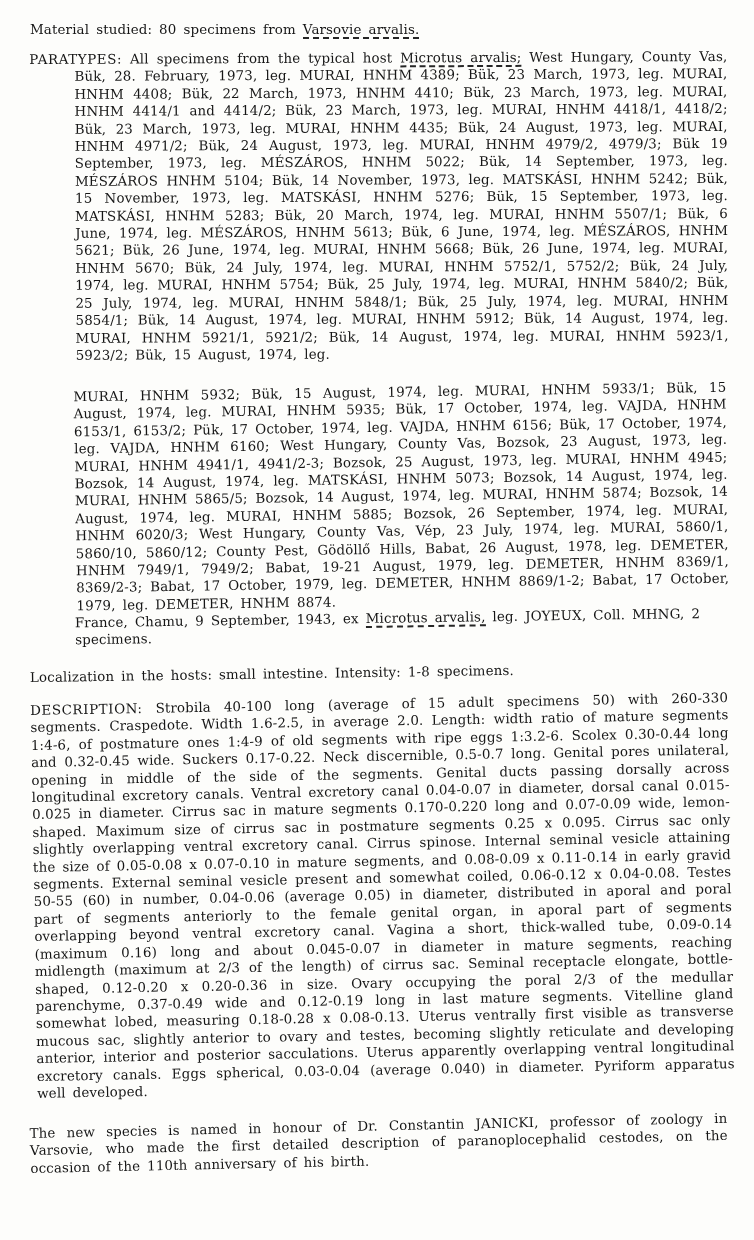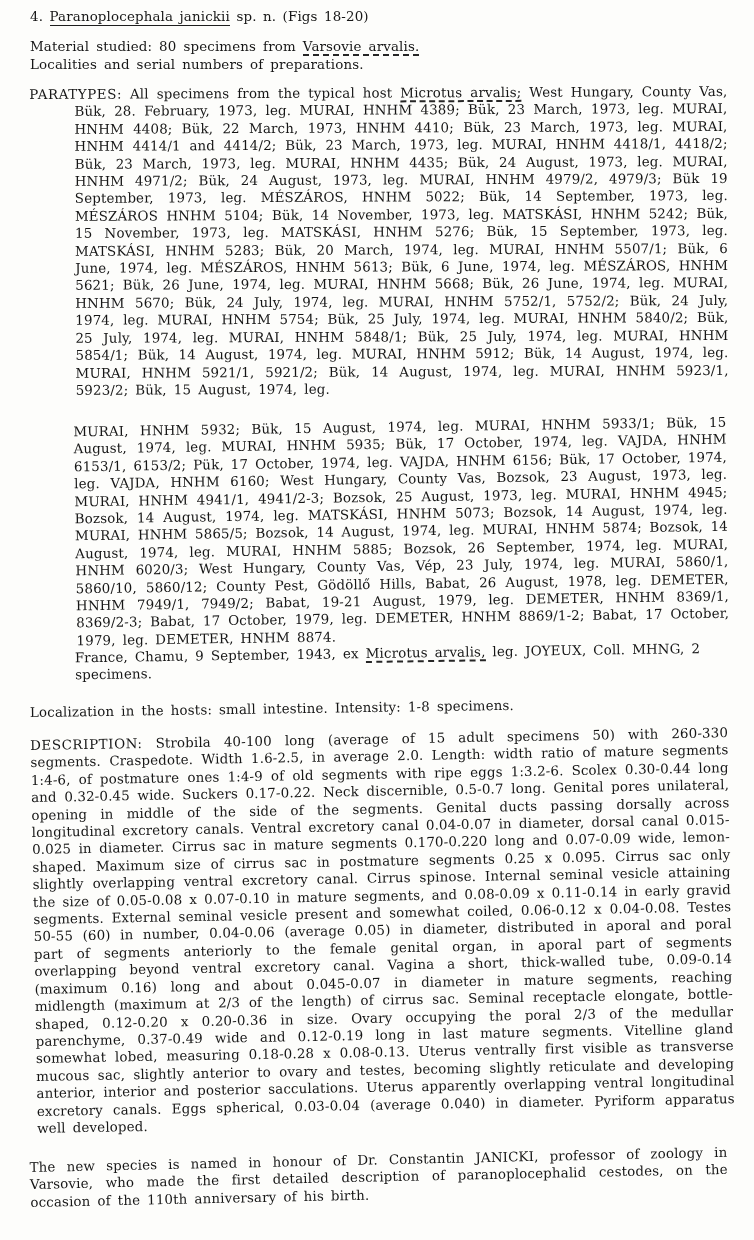--- a/index.html
+++ b/index.html
@@ -33,31 +33,24 @@
   .tilt-b{transform:rotate(-0.85deg);transform-origin:0 50%;}
   .tilt-c{transform:rotate(-1.05deg);transform-origin:0 0;}
   .tilt-d{transform:rotate(-1.25deg);transform-origin:0 50%;}
   .title-line{text-align:left;word-spacing:2px;}
 </style>
 </head>
 <body>
 
 <div class="page">
 
-  <div class="para title-line">
-    <span>4.</span>
-    <span class="sp-solid">Paranoplocephala janickii</span>
-    <span>sp. n.</span>
-    <span>(Figs 18-20)</span>
-  </div>
 
   <div class="para gap-s" style="text-align:left;">
     <span>Material studied: 80 specimens from</span>
     <span class="sp-dash">Varsovie arvalis.</span><br>
-    <span>Localities and serial numbers of preparations.</span>
   </div>
 
 
   <div class="para gap-s">
     <div class="hang-first tilt-a">
       <span class="label">PARATYPES:</span>
       <span>All specimens from the typical host</span>
       <span class="sp-dash">Microtus arvalis;</span>
       <span>West Hungary, County Vas, Bük, 28. February, 1973, leg. MURAI, HNHM 4389; Bük, 23 March, 1973, leg. MURAI, HNHM 4408; Bük, 22 March, 1973, HNHM 4410; Bük, 23 March, 1973, leg. MURAI, HNHM 4414/1 and 4414/2; Bük, 23 March, 1973, leg. MURAI, HNHM 4418/1, 4418/2; Bük, 23 March, 1973, leg. MURAI, HNHM 4435; Bük, 24 August, 1973, leg. MURAI, HNHM 4971/2; Bük, 24 August, 1973, leg. MURAI, HNHM 4979/2, 4979/3; Bük 19 September, 1973, leg. MÉSZÁROS, HNHM 5022; Bük, 14 September, 1973, leg. MÉSZÁROS HNHM 5104; Bük, 14 November, 1973, leg. MATSKÁSI, HNHM 5242; Bük, 15 November, 1973, leg. MATSKÁSI, HNHM 5276; Bük, 15 September, 1973, leg. MATSKÁSI, HNHM 5283; Bük, 20 March, 1974, leg. MURAI, HNHM 5507/1; Bük, 6 June, 1974, leg. MÉSZÁROS, HNHM 5613; Bük, 6 June, 1974, leg. MÉSZÁROS, HNHM 5621; Bük, 26 June, 1974, leg. MURAI, HNHM 5668; Bük, 26 June, 1974, leg. MURAI, HNHM 5670; Bük, 24 July, 1974, leg. MURAI, HNHM 5752/1, 5752/2; Bük, 24 July, 1974, leg. MURAI, HNHM 5754; Bük, 25 July, 1974, leg. MURAI, HNHM 5840/2; Bük, 25 July, 1974, leg. MURAI, HNHM 5848/1; Bük, 25 July, 1974, leg. MURAI, HNHM 5854/1; Bük, 14 August, 1974, leg. MURAI, HNHM 5912; Bük, 14 August, 1974, leg. MURAI, HNHM 5921/1, 5921/2; Bük, 14 August, 1974, leg. MURAI, HNHM 5923/1, 5923/2; Bük, 15 August, 1974, leg.</span>
     </div>

